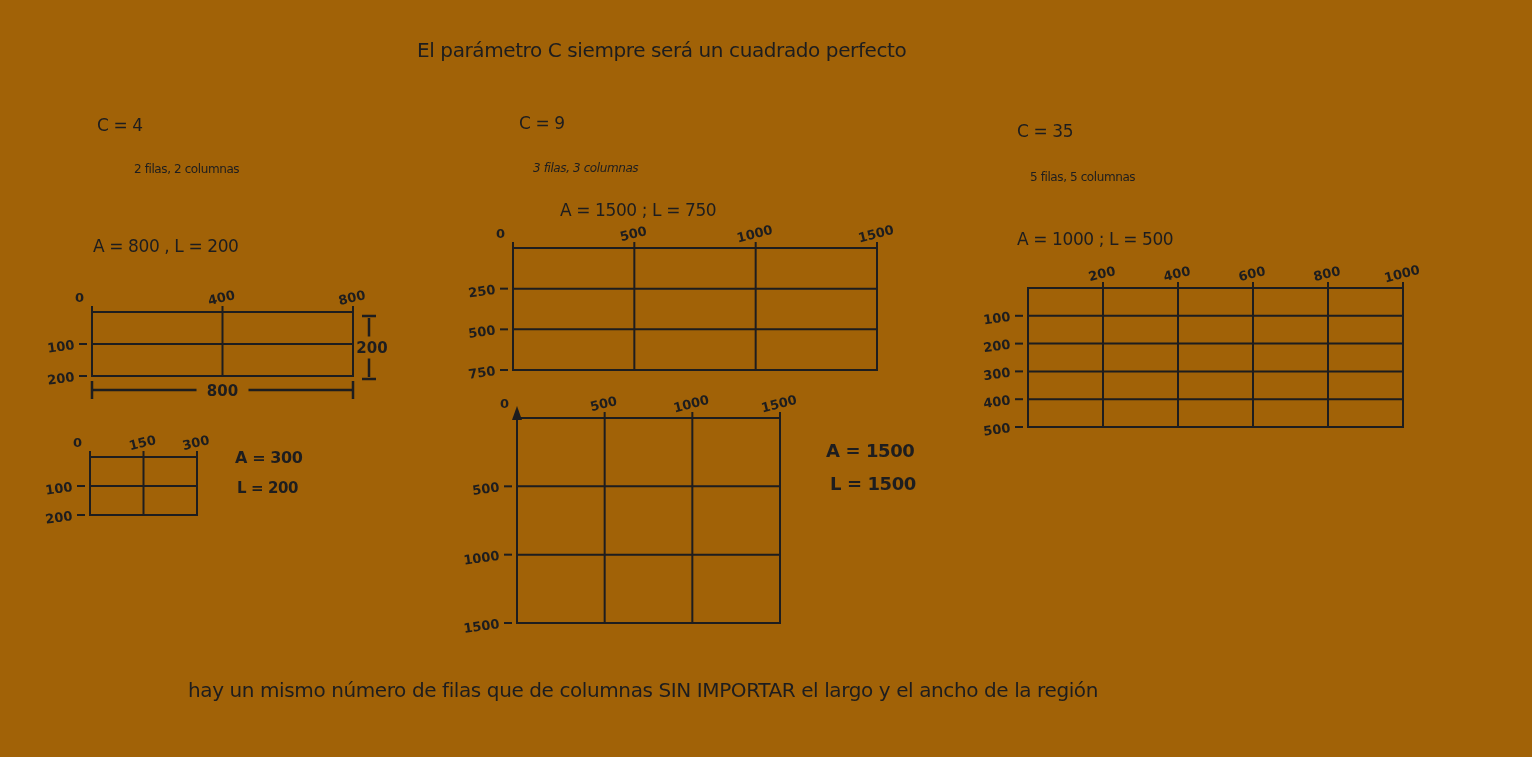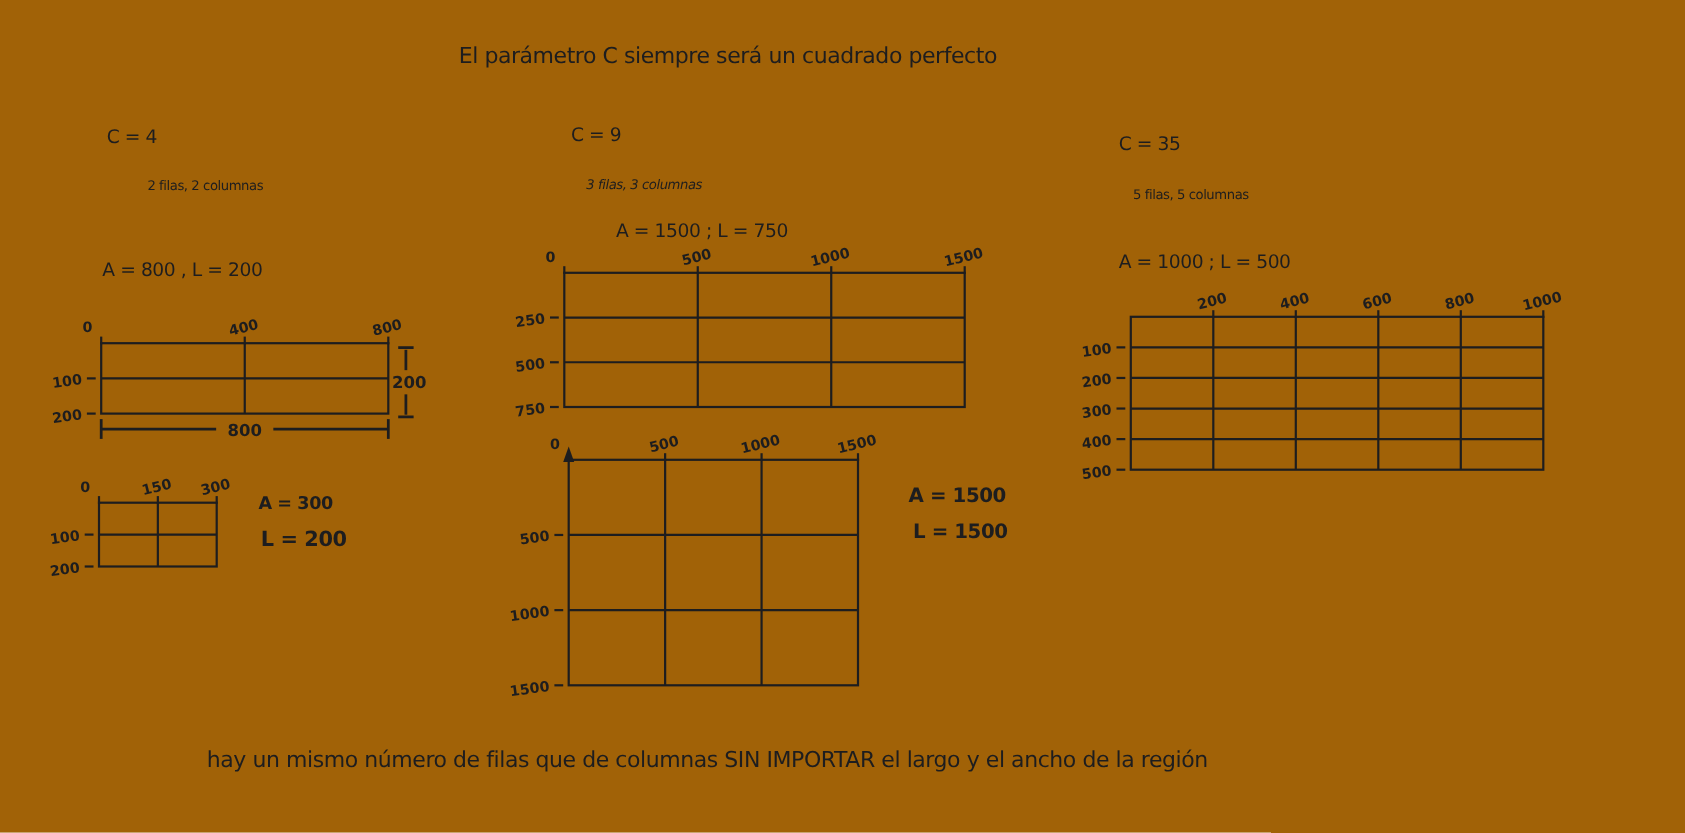--- a/index.html
+++ b/index.html
@@ -45,21 +45,21 @@
 
   <div class="hand c-label" style="left:519px;top:113px;">C = 9</div>
   <div class="hand subtitle" style="left:533px;top:161px;font-style:italic;">3 filas, 3 columnas</div>
   <div class="hand params" style="left:560px;top:200px;">A = 1500 ;   L = 750</div>
 
   <div class="hand c-label" style="left:1017px;top:121px;">C = 35</div>
   <div class="hand subtitle" style="left:1030px;top:170px;">5 filas, 5 columnas</div>
   <div class="hand params" style="left:1017px;top:229px;">A = 1000   ;   L = 500</div>
 
   <div class="hand annot" style="left:235px;top:448px;font-size:16px;">A = 300</div>
-  <div class="hand annot" style="left:237px;top:479px;font-size:19px;">L = 200</div>
+  <div class="hand annot" style="left:237px;top:479px;font-size:15px;">L = 200</div>
   <div class="hand annot" style="left:826px;top:440px;">A = 1500</div>
   <div class="hand annot" style="left:830px;top:473px;">L = 1500</div>
 
   <div class="hand footer-line" style="left:188px;top:678px;">hay un mismo número de filas que de columnas SIN IMPORTAR el largo y el ancho de la región</div>
 
   <svg id="diagram-svg" width="1532" height="757" viewBox="0 0 1532 757">
       <g>
         <rect x="92" y="312" width="261" height="64" fill="none" stroke="#1d1d1f" stroke-width="2"></rect>
         <line x1="222.5" y1="312" x2="222.5" y2="376" stroke="#1d1d1f" stroke-width="2"></line>
         <line x1="92" y1="344" x2="353" y2="344" stroke="#1d1d1f" stroke-width="2"></line>

